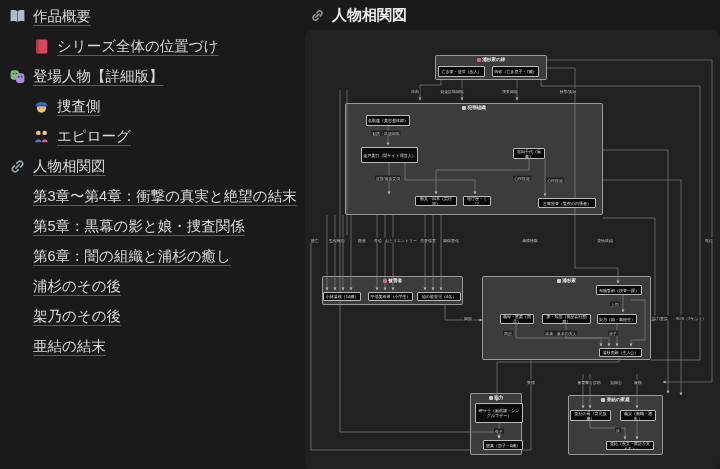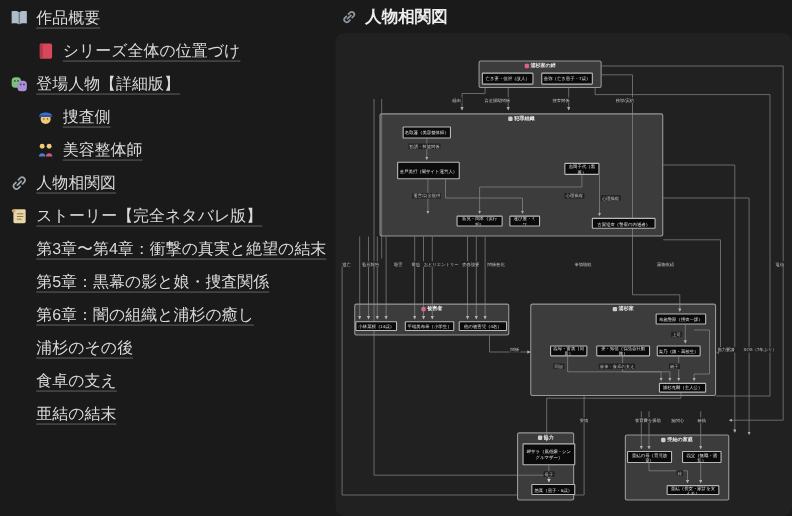--- a/index.html
+++ b/index.html
@@ -81,61 +81,51 @@
     </div>
 
 
     <div class="si l1">
       <span class="ic"><svg viewBox="0 0 16 16" width="17" height="17">
             <circle cx="5" cy="4.6" r="2.1" fill="#f2c879"></circle>
             <circle cx="11" cy="4.6" r="2.1" fill="#f2c879"></circle>
             <path d="M2.2 13.5C2.2 9.6 7.8 9.6 7.8 13.5Z" fill="#4a7fd4"></path>
             <path d="M8.2 13.5C8.2 9.6 13.8 9.6 13.8 13.5Z" fill="#d45a7a"></path>
           </svg></span>
-      <a>美容整体師</a>
+      <a>エピローグ</a>
     </div>
 
     <div class="si l0">
       <span class="ic"><svg viewBox="0 0 16 16" width="17" height="17">
             <g stroke="#9aa4ad" stroke-width="1.5" fill="none" stroke-linecap="round">
               <path d="M6.4 9.6 L9.6 6.4"></path>
               <path d="M5.2 7.4 L3.6 9 A2.5 2.5 0 0 0 7.1 12.5 L8.7 10.9"></path>
               <path d="M10.8 8.6 L12.4 7 A2.5 2.5 0 0 0 8.9 3.5 L7.3 5.1"></path>
             </g>
           </svg></span>
       <a>人物相関図</a>
     </div>
 
-    <div class="si l0">
-      <span class="ic"><svg viewBox="0 0 16 16" width="17" height="17">
-            <rect x="3" y="2" width="10.5" height="12" rx="1.2" fill="#e8d5a8"></rect>
-            <path d="M3 2 Q1.6 2 1.6 3.4 Q1.6 4.8 3 4.8 L4.6 4.8 L4.6 2Z" fill="#caa86a"></path>
-            <line x1="6" y1="6" x2="11.5" y2="6" stroke="#8a7447" stroke-width="0.8"></line>
-            <line x1="6" y1="8.3" x2="11.5" y2="8.3" stroke="#8a7447" stroke-width="0.8"></line>
-            <line x1="6" y1="10.6" x2="10" y2="10.6" stroke="#8a7447" stroke-width="0.8"></line>
-          </svg></span>
-      <a>ストーリー【完全ネタバレ版】</a>
-    </div>
 
     <div class="si l1">
       <a>第3章〜第4章：衝撃の真実と絶望の結末</a>
     </div>
     <div class="si l1">
       <a>第5章：黒幕の影と娘・捜査関係</a>
     </div>
     <div class="si l1">
       <a>第6章：闇の組織と浦杉の癒し</a>
     </div>
 
 
     <div class="si l1">
       <a>浦杉のその後</a>
     </div>
     <div class="si l1">
-      <a>食卓の支え</a>
+      <a>架乃のその後</a>
     </div>
     <div class="si l1">
       <a>亜結の結末</a>
     </div>
   </div>
 
   <div class="hd">
     <span class="ic" style="width:15px;height:15px;"><svg viewBox="0 0 16 16" width="15" height="15">
           <g stroke="#8f98a0" stroke-width="1.7" fill="none" stroke-linecap="round">
             <path d="M6.4 9.6 L9.6 6.4"></path>

